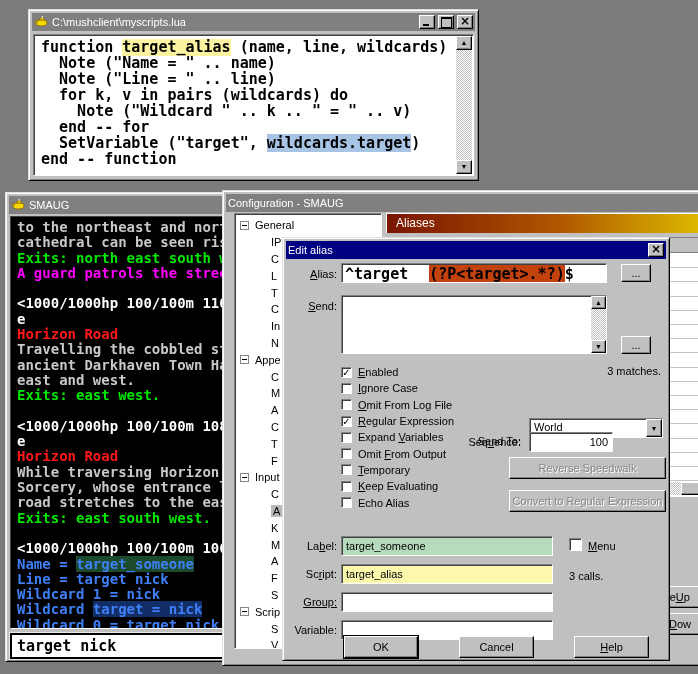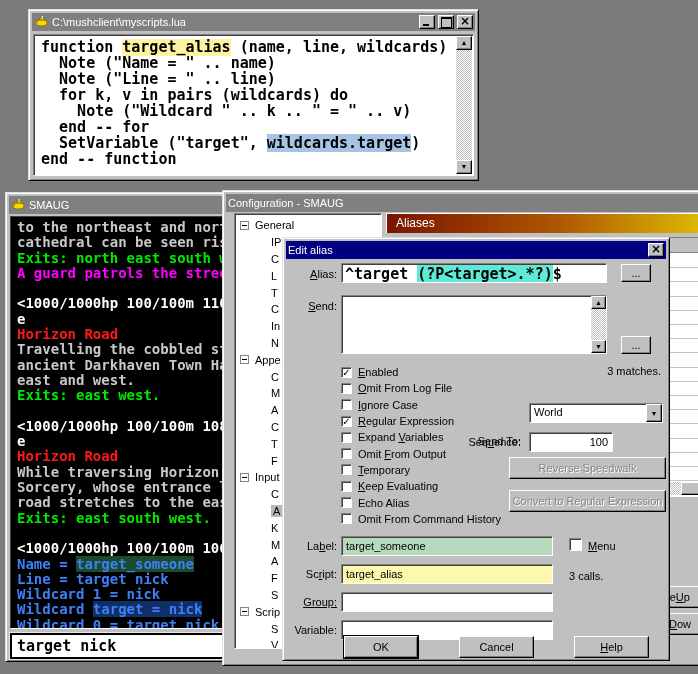--- a/index.html
+++ b/index.html
@@ -90,35 +90,35 @@
   #btn-move-up { position:absolute; left:418px; top:395px; width:72px; height:22px; }
   #btn-move-down { position:absolute; left:418px; top:422px; width:72px; height:22px; }
   
   #dialog { left:282px; top:237px; width:388px; height:424px; z-index:4; }
   .dlabel { position:absolute; font-size:11px; color:#000; text-align:right; white-space:nowrap; }
   .field { position:absolute; background:#fff; border:1px solid;
     border-color:#808080 #fff #fff #808080; box-shadow:inset 1px 1px 0 #404040;
     font-size:11px; color:#000; padding:3px 4px; white-space:nowrap; overflow:hidden; }
   #alias-input { left:58px; top:25px; width:266px; height:20px;
     font:bold 15px "DejaVu Sans Mono",monospace; padding:1px 3px; }
-  #alias-input .sel { background:#5eead4; }
+  #alias-input .sel { background:#c2410c;margin-left:12px; }
   #send-box { left:58px; top:57px; width:266px; height:59px; }
   #send-vscroll { position:absolute; right:0; top:0; bottom:0; width:15px; }
   .dots { position:absolute; width:30px; height:18px; }
   #dots-alias { left:338px; top:26px; }
   #dots-send { left:338px; top:98px; }
   #checkbox-list { position:absolute; left:58px; top:126px; width:200px; }
   .chk-row { height:16.3px; display:flex; align-items:center; gap:6px; }
   .chk { width:11px; height:11px; background:#fff; border:1px solid;
     border-color:#808080 #fff #fff #808080; box-shadow:inset 1px 1px 0 #404040;
     font:bold 10px/10px "DejaVu Sans",sans-serif; text-align:center; color:#000; flex:0 0 auto; }
   .chk-label { font-size:11px; color:#000; white-space:nowrap; }
   #matches-note { left:260px; top:127px; width:118px; }
   #sendto-label { left:150px; top:169px; width:88px;margin-top:28px; }
-  #combo { left:246px; top:165px; width:134px; height:20px; padding:0; }
+  #combo { left:246px; top:180px; width:134px; height:20px; padding:0; }
   #combo .combo-val { position:absolute; left:4px; top:2px; font-size:11px; }
   #combo .combo-arrow { position:absolute; right:0; top:0; bottom:0; width:16px;
     font-size:7px; }
   #seq-label { left:150px; top:198px; width:88px; }
   #seq-field { left:246px; top:194px; width:84px; height:20px; text-align:right; }
   #btn-reverse { position:absolute; left:226px; top:219px; width:157px; height:22px; }
   #btn-convert { position:absolute; left:226px; top:252px; width:157px; height:22px; }
   #label-label { left:8px; top:302px; width:46px; }
   #label-field { left:58px; top:298px; width:212px; height:20px; background:#b6dabc; }
   #menu-chk { position:absolute; left:286px; top:300px; width:13px; height:13px; }
@@ -293,25 +293,25 @@
   </div>
   <div class="btn95 dots" id="dots-send">...</div>
 
   <div id="checkbox-list">
       <div class="chk-row">
         <span class="chk">✓</span>
         <span class="chk-label"><u>E</u>nabled</span>
       </div>
       <div class="chk-row">
         <span class="chk"></span>
+        <span class="chk-label"><u>I</u>gnore Case</span>
+      </div>
+      <div class="chk-row">
+        <span class="chk"></span>
         <span class="chk-label"><u>O</u>mit From Log File</span>
-      </div>
-      <div class="chk-row">
-        <span class="chk"></span>
-        <span class="chk-label"><u>I</u>gnore Case</span>
       </div>
       <div class="chk-row">
         <span class="chk">✓</span>
         <span class="chk-label"><u>R</u>egular Expression</span>
       </div>
       <div class="chk-row">
         <span class="chk"></span>
         <span class="chk-label">Expand <u>V</u>ariables</span>
       </div>
       <div class="chk-row">
@@ -322,24 +322,20 @@
         <span class="chk"></span>
         <span class="chk-label"><u>T</u>emporary</span>
       </div>
       <div class="chk-row">
         <span class="chk"></span>
         <span class="chk-label"><u>K</u>eep Evaluating</span>
       </div>
       <div class="chk-row">
         <span class="chk"></span>
         <span class="chk-label">Echo Alias</span>
-      </div>
-      <div class="chk-row">
-        <span class="chk"></span>
-        <span class="chk-label">Omit From Command History</span>
       </div>
     </div>
   <span class="dlabel" id="matches-note">3 matches.</span>
 
   <span class="dlabel" id="sendto-label">Send To:</span>
   <div class="field" id="combo">
     <span class="combo-val">World</span>
     <span class="btn95 combo-arrow">▼</span>
   </div>
 

